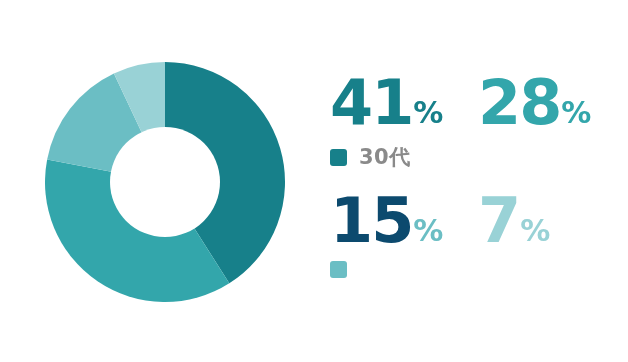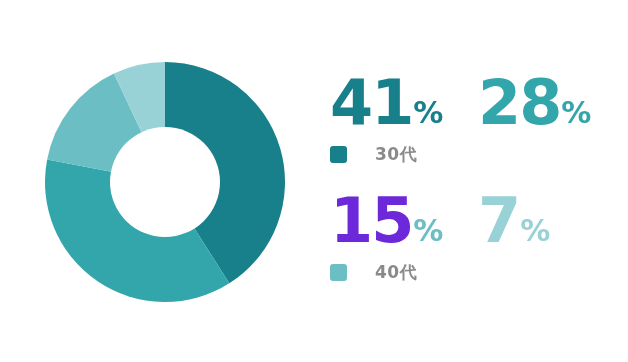--- a/index.html
+++ b/index.html
@@ -87,23 +87,23 @@
   .legend-swatch {
     width: 17px;
     height: 17px;
     border-radius: 3px;
     flex: 0 0 auto;
   }
 
   .legend-label {
     font-family: "DejaVu Sans", "Liberation Sans", sans-serif;
     font-weight: bold;
-    font-size: 17px;
+    font-size: 21px;
     color: #8a8a8a;
-    margin-left: 28px;
+    margin-left: 12px;
     letter-spacing: 0.5px;
     white-space: nowrap;
   }
 </style>
 </head>
 <body>
 
 <div id="infographic">
 
   <div id="donut-wrap">
@@ -133,26 +133,25 @@
 
     <div class="stat-block">
       <div class="stat-value">
         <span class="stat-number" style="color: rgb(51, 166, 171);">28</span>
         <span class="stat-percent" style="color: rgb(51, 166, 171);">%</span>
       </div>
     </div>
 
     <div class="stat-block">
       <div class="stat-value">
-        <span class="stat-number" style="color: #6d28d9;">15</span>
+        <span class="stat-number" style="color: #0c4a6e;">15</span>
         <span class="stat-percent" style="color: rgb(107, 190, 196);">%</span>
       </div>
       <div class="stat-legend">
         <span class="legend-swatch" style="background: rgb(107, 190, 196);"></span>
-        <span class="legend-label">40代</span>
       </div>
     </div>
 
     <div class="stat-block">
       <div class="stat-value">
         <span class="stat-number" style="color: rgb(153, 210, 214);">7</span>
         <span class="stat-percent" style="color: rgb(153, 210, 214);">%</span>
       </div>
     </div>
 

